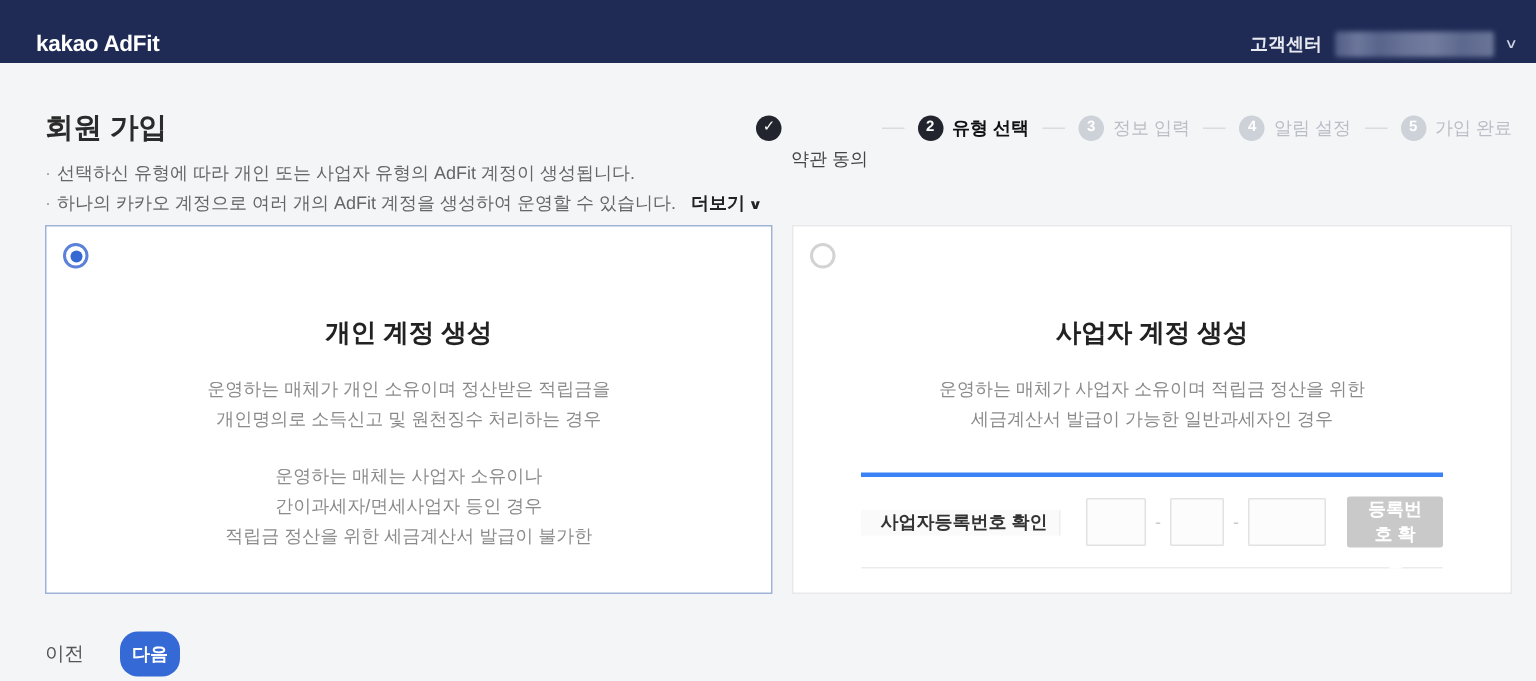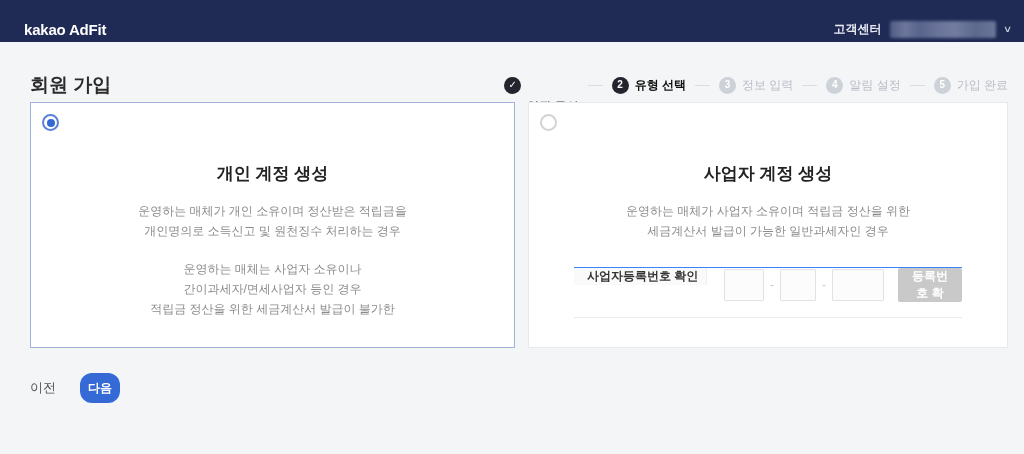--- a/index.html
+++ b/index.html
@@ -71,23 +71,23 @@
   .radio.checked .dot { width:8px; height:8px; border-radius:50%; background:#3468d2; }
   .radio.unchecked { border:2px solid #d3d3d3; }
 
   .card-inner { text-align:center; padding-top:59px; }
   .card-title { font-size:17px; font-weight:bold; color:#222; }
   .card-desc { margin-top:16px; font-size:12px; color:#8b8b8b; line-height:20px; }
   .card-desc + .card-desc { margin-top:18px; }
 
   
   .reg-row {
-    margin:26px 45px 0 45px; height:51px;
-    border-top:1px solid #3b82f6; border-bottom:1px solid #ececec;
-    display:flex; align-items:flex-start; text-align:left;
+    margin:26px 45px 0 45px; height:64px;
+    border-top:3px solid #3b82f6; border-bottom:1px solid #ececec;
+    display:flex; align-items:center; text-align:left;
   }
   .reg-label-cell {
     width:133px; background:#fafafa; border-right:1px solid #efefef;
     display:flex; align-items:center; padding-left:13px;
     font-size:12px; font-weight:bold; color:#333;
   }
   .reg-fields { flex:1; display:flex; align-items:center; padding-left:17px; gap:6px; }
   .reg-input {
     height:32px; border:1px solid #e2e2e2; background:#fcfcfc; border-radius:1px;
     font-size:12px; text-align:center; color:#333; outline:none;
@@ -149,20 +149,28 @@
         <span class="step-label">알림 설정</span>
       </div>
       <span class="step-sep"></span>
       <div class="step todo">
         <span class="step-circle">5</span>
         <span class="step-label">가입 완료</span>
       </div>
     </div>
   </div>
 
+  <div class="intro">
+    <div class="intro-line">
+      <span class="intro-bullet">·</span><span>선택하신 유형에 따라 개인 또는 사업자 유형의 AdFit 계정이 생성됩니다.</span>
+    </div>
+    <div class="intro-line">
+      <span class="intro-bullet">·</span><span>하나의 카카오 계정으로 여러 개의 AdFit 계정을 생성하여 운영할 수 있습니다.</span><span class="more-btn"><span>더보기</span><span class="more-chevron">∨</span></span>
+    </div>
+  </div>
 
   <div class="cards">
 
     <div class="card personal">
       <span class="radio checked">
           <span class="dot"></span>
         </span>
       <div class="card-inner">
         <div class="card-title">개인 계정 생성</div>
         <div class="card-desc">

